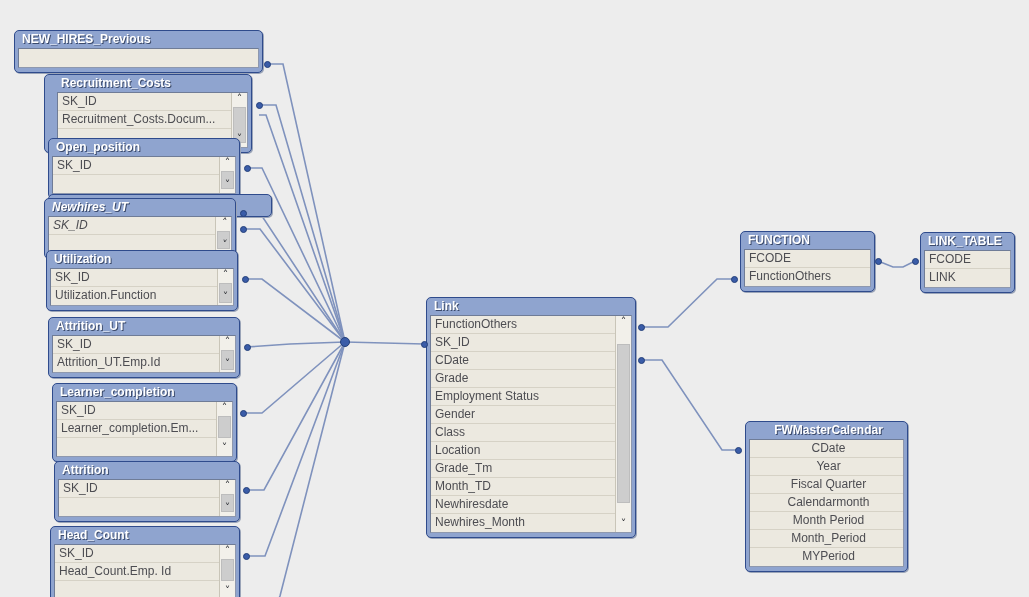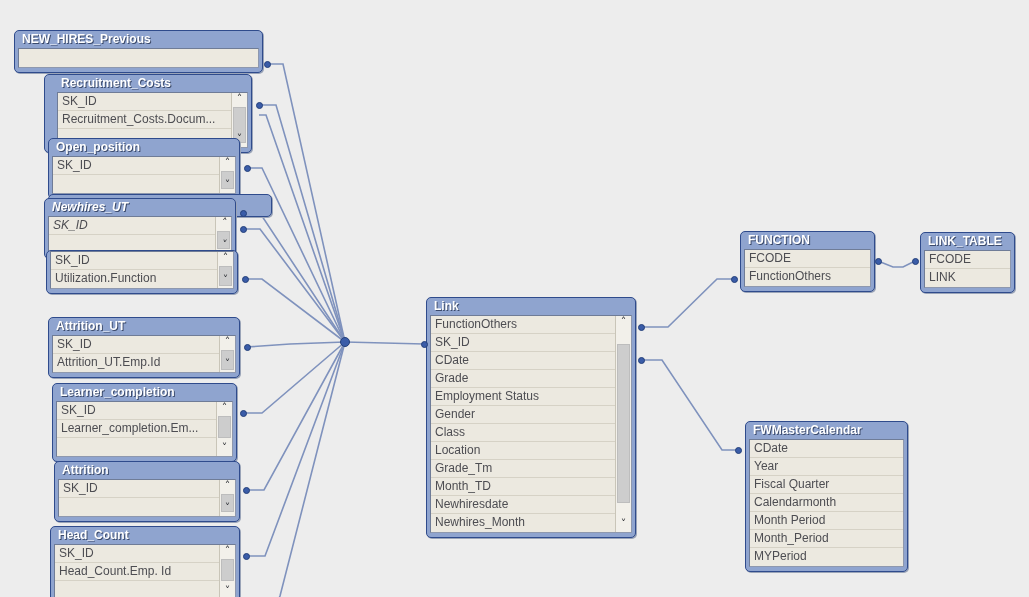--- a/index.html
+++ b/index.html
@@ -165,20 +165,21 @@
         <div class="fld">SK_ID</div>
         <div class="fld last blank">&nbsp;</div>
         <div class="sb">
           <div class="arrow up">˄</div>
           <div class="thumb" style="top: 14px; height: 16px;"></div>
           <div class="arrow dn">˅</div>
         </div>
       </div>
     </div>
     <div class="tbl hdrblue" style="left: 46px; top: 214px; width: 192px;">
+      <div class="ttl">Utilization</div>
       <div class="fields" style="padding-right: 15px;">
         <div class="fld">SK_ID</div>
         <div class="fld last">Utilization.Function</div>
         <div class="sb">
           <div class="arrow up">˄</div>
           <div class="thumb" style="top: 14px; height: 18px;"></div>
           <div class="arrow dn">˅</div>
         </div>
       </div>
     </div>
@@ -267,21 +268,21 @@
         <div class="fld last">FunctionOthers</div>
       </div>
     </div>
     <div class="tbl hdrblue" style="left: 920px; top: 196px; width: 95px;">
       <div class="ttl">LINK_TABLE</div>
       <div class="fields">
         <div class="fld">FCODE</div>
         <div class="fld last">LINK</div>
       </div>
     </div>
-    <div class="tbl hdrblue" style="left: 745px; top: 385px; width: 163px;">
+    <div class="tbl hdrblue" style="left: 745px; top: 385px; width: 163px; text-align: center;">
       <div class="ttl">FWMasterCalendar</div>
       <div class="fields">
         <div class="fld">CDate</div>
         <div class="fld">Year</div>
         <div class="fld">Fiscal Quarter</div>
         <div class="fld">Calendarmonth</div>
         <div class="fld">Month Period</div>
         <div class="fld">Month_Period</div>
         <div class="fld last">MYPeriod</div>
       </div>

